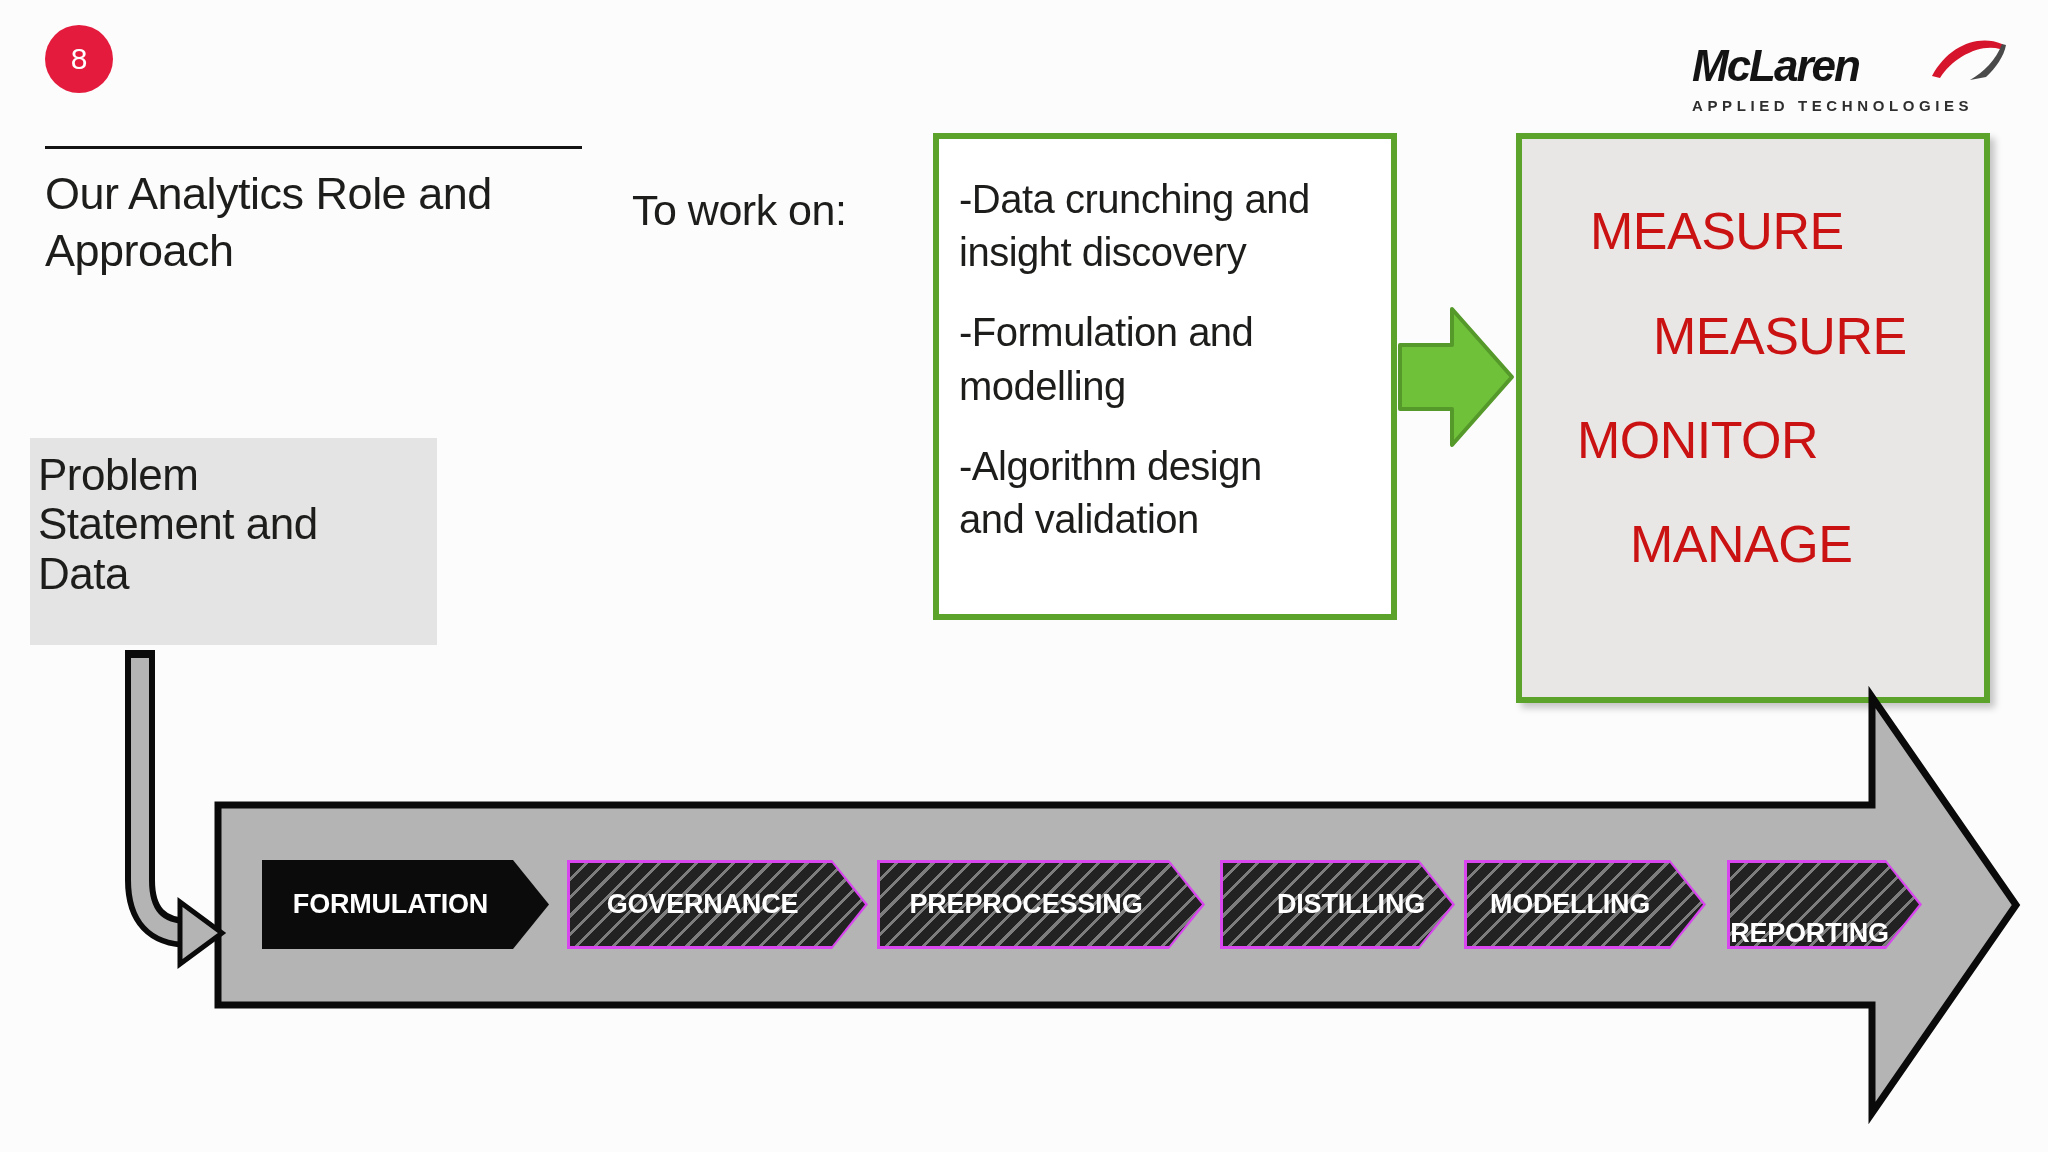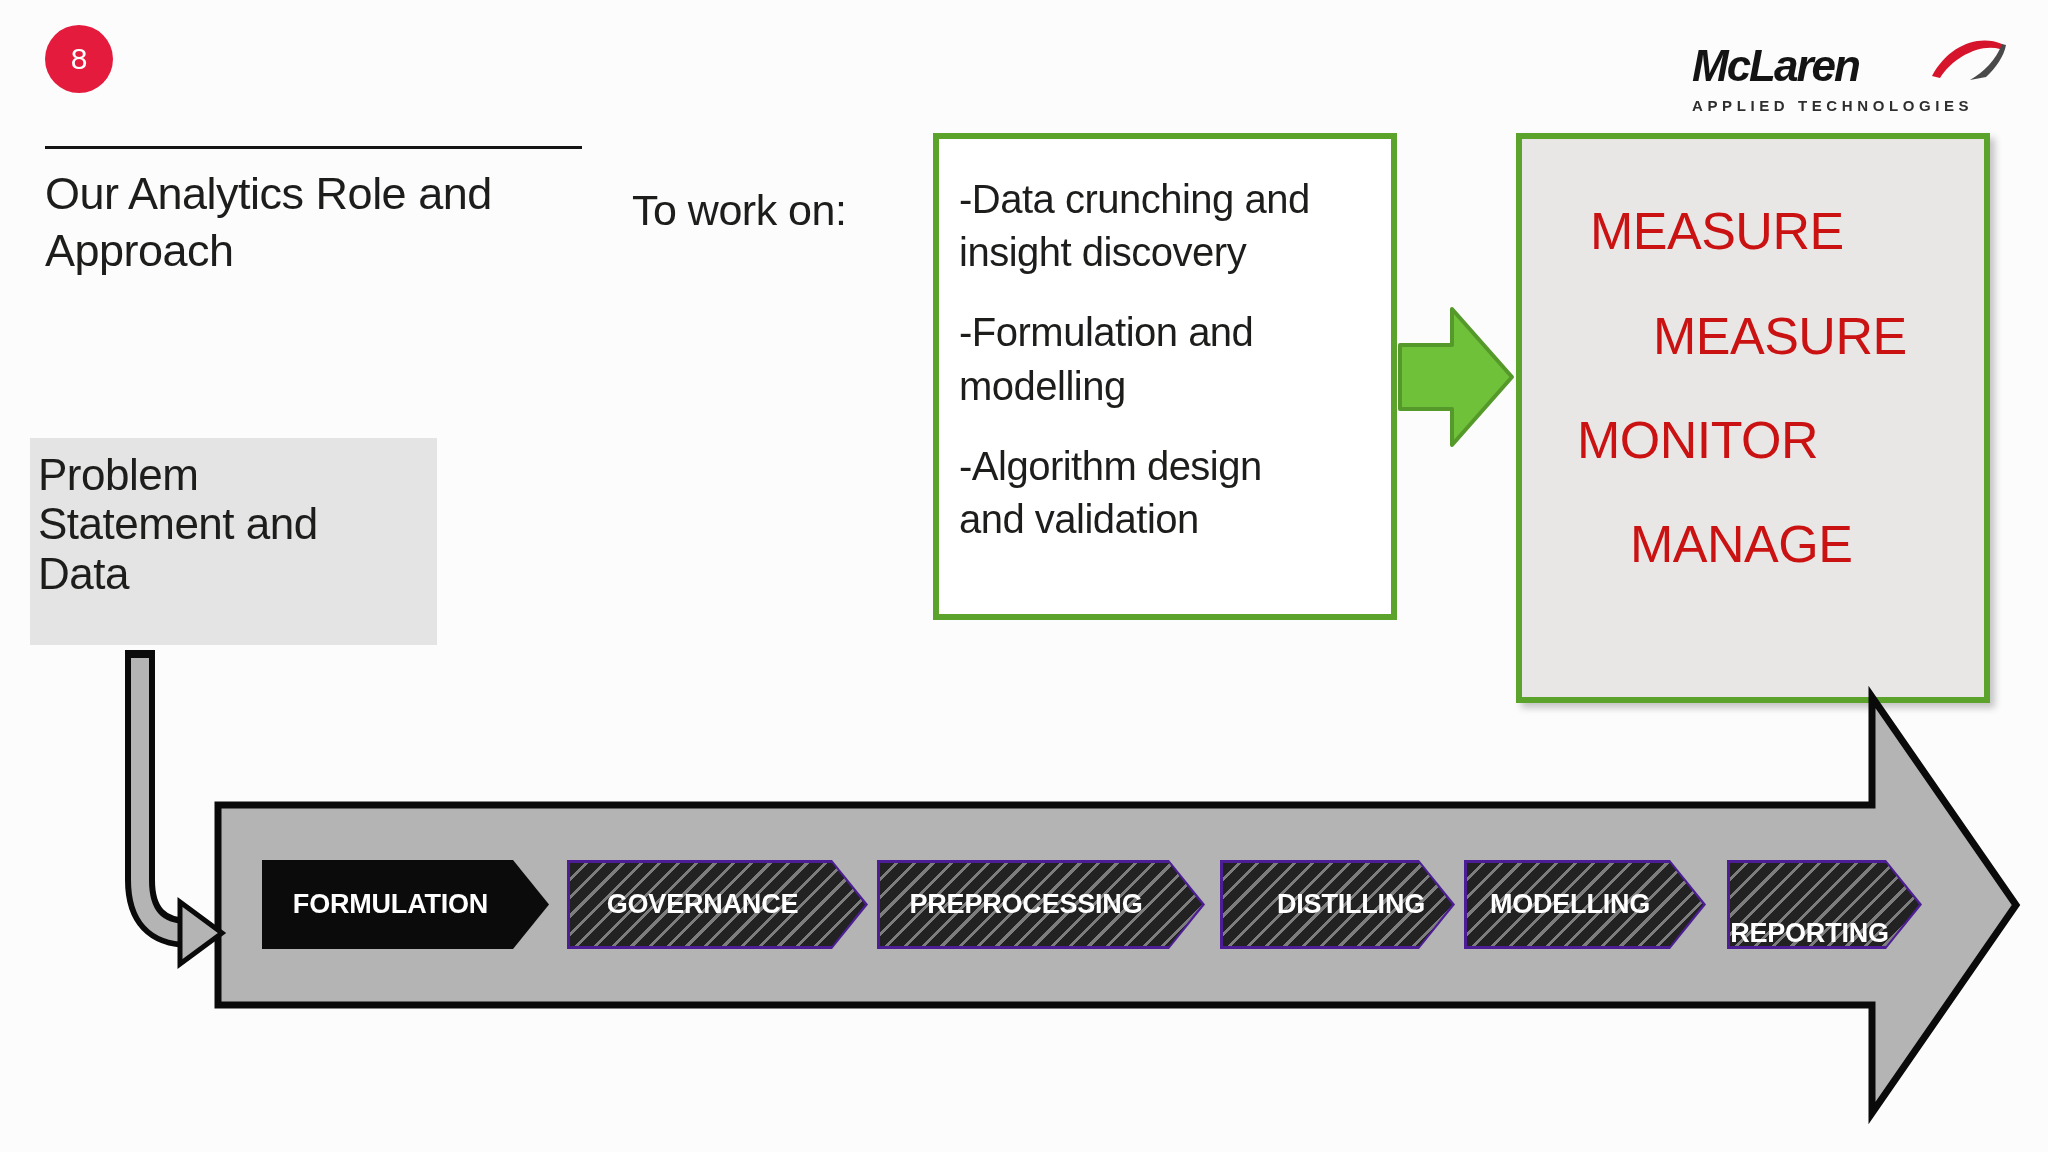--- a/index.html
+++ b/index.html
@@ -72,21 +72,21 @@
   .overlay{position:absolute; left:0; top:0; z-index:2; pointer-events:none;}
 
   
   .stages{position:absolute; left:0; top:0; width:2048px; height:1152px; z-index:3;}
   .chev{
     position:absolute; top:860px; height:89px; box-sizing:border-box;
     clip-path:polygon(0 0, calc(100% - 36px) 0, 100% 50%, calc(100% - 36px) 100%, 0 100%);
     display:flex; align-items:center; justify-content:center; padding-right:30px;
   }
   .chev.solid{background:#0b0b0b;}
-  .chev.striped{background:#4c1d95;}
+  .chev.striped{background:#d946ef;}
   .chev.striped::before{
     content:""; position:absolute; inset:3px;
     clip-path:polygon(0 0, calc(100% - 33px) 0, 100% 50%, calc(100% - 33px) 100%, 0 100%);
     background:repeating-linear-gradient(135deg,#222222 0 10px,#7d7d7d 10px 13px);
   }
   .chev .lbl{
     position:relative; z-index:1; color:#ffffff; font-weight:bold;
     font-size:27px; letter-spacing:-0.2px;
   }
   .chev.s0{left:262px;  width:287px;}

